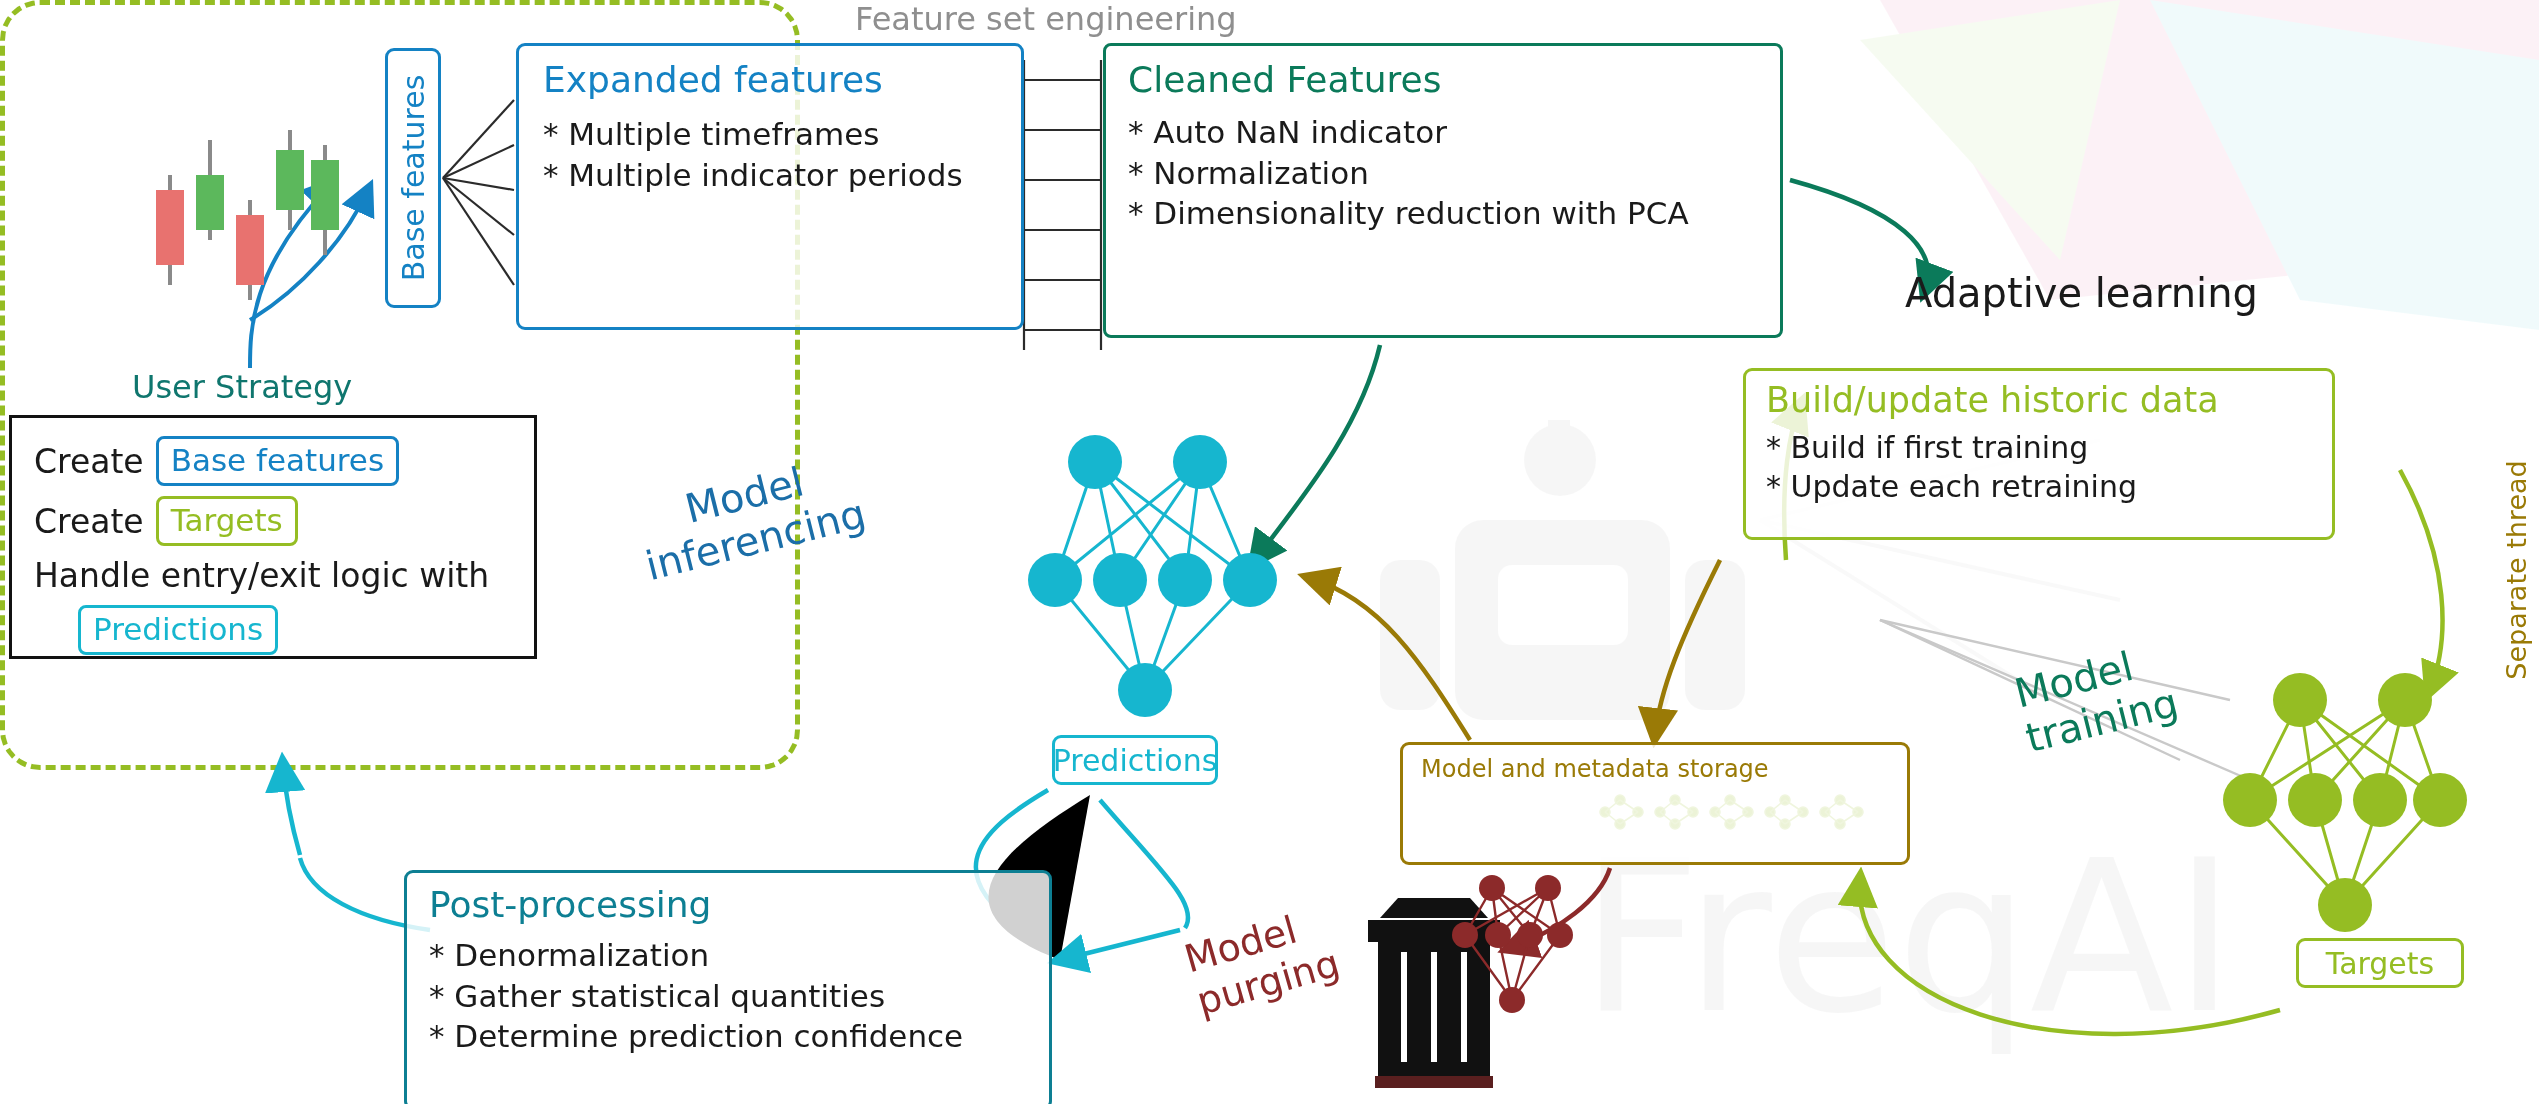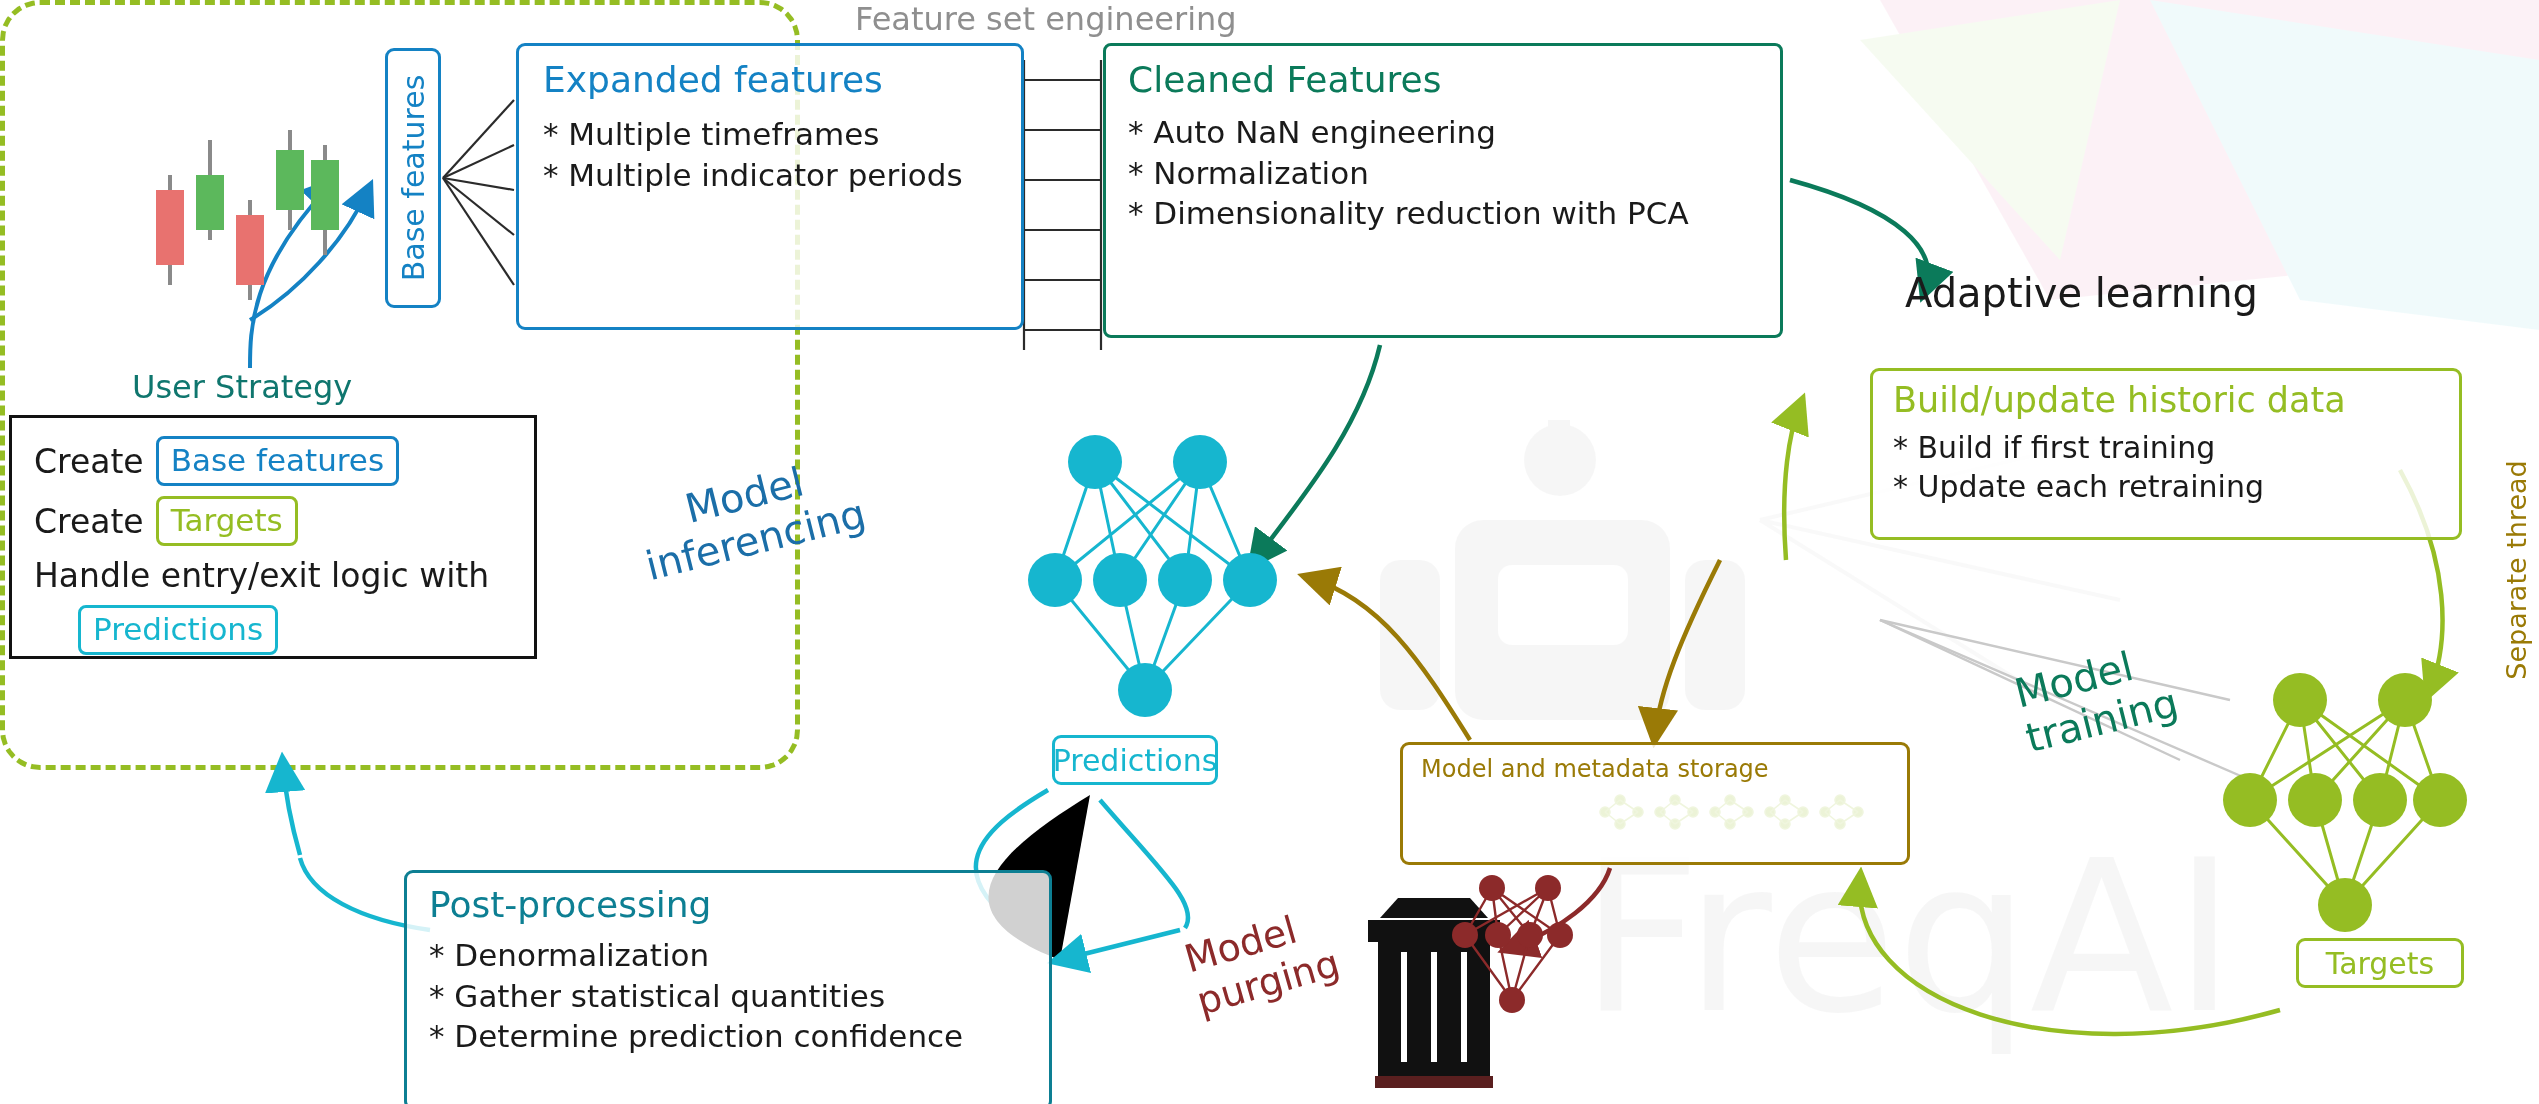--- a/index.html
+++ b/index.html
@@ -194,21 +194,21 @@
 
   #adaptive-box {
     left: 1735px; top: 325px;
     width: 790px; height: 760px;
     border: 5px dashed #95bd23;
     border-radius: 40px;
     background: transparent;
   }
 
   #historic-box {
-    left: 1870px; top: 368px;
+    left: 1743px; top: 368px;
     width: 592px; height: 172px;
     border: 3.5px solid #95bd23;
     border-radius: 9px;
     padding: 10px 14px 12px 20px;
   }
   #historic-box .box-title { color: #95bd23; font-size: 35px; }
   #historic-box .bullets { margin-top: 8px; font-size: 30px; }
 
   #model-training-label {
     left: 2010px; top: 672px;
@@ -490,21 +490,21 @@
     <div class="box-title">Expanded features</div>
     <div class="bullets">
       <div>* Multiple timeframes</div>
       <div>* Multiple indicator periods</div>
     </div>
   </div>
 
   <div class="box" id="cleaned-features-box">
     <div class="box-title">Cleaned Features</div>
     <div class="bullets">
-      <div>* Auto NaN engineering</div>
+      <div>* Auto NaN indicator</div>
       <div>* Normalization</div>
       <div>* Dimensionality reduction with PCA</div>
     </div>
   </div>
 
   <div class="label-free" id="user-strategy-label">User Strategy</div>
 
   <div class="box" id="user-strategy-box">
     <div class="row">
       <span>Create</span>

